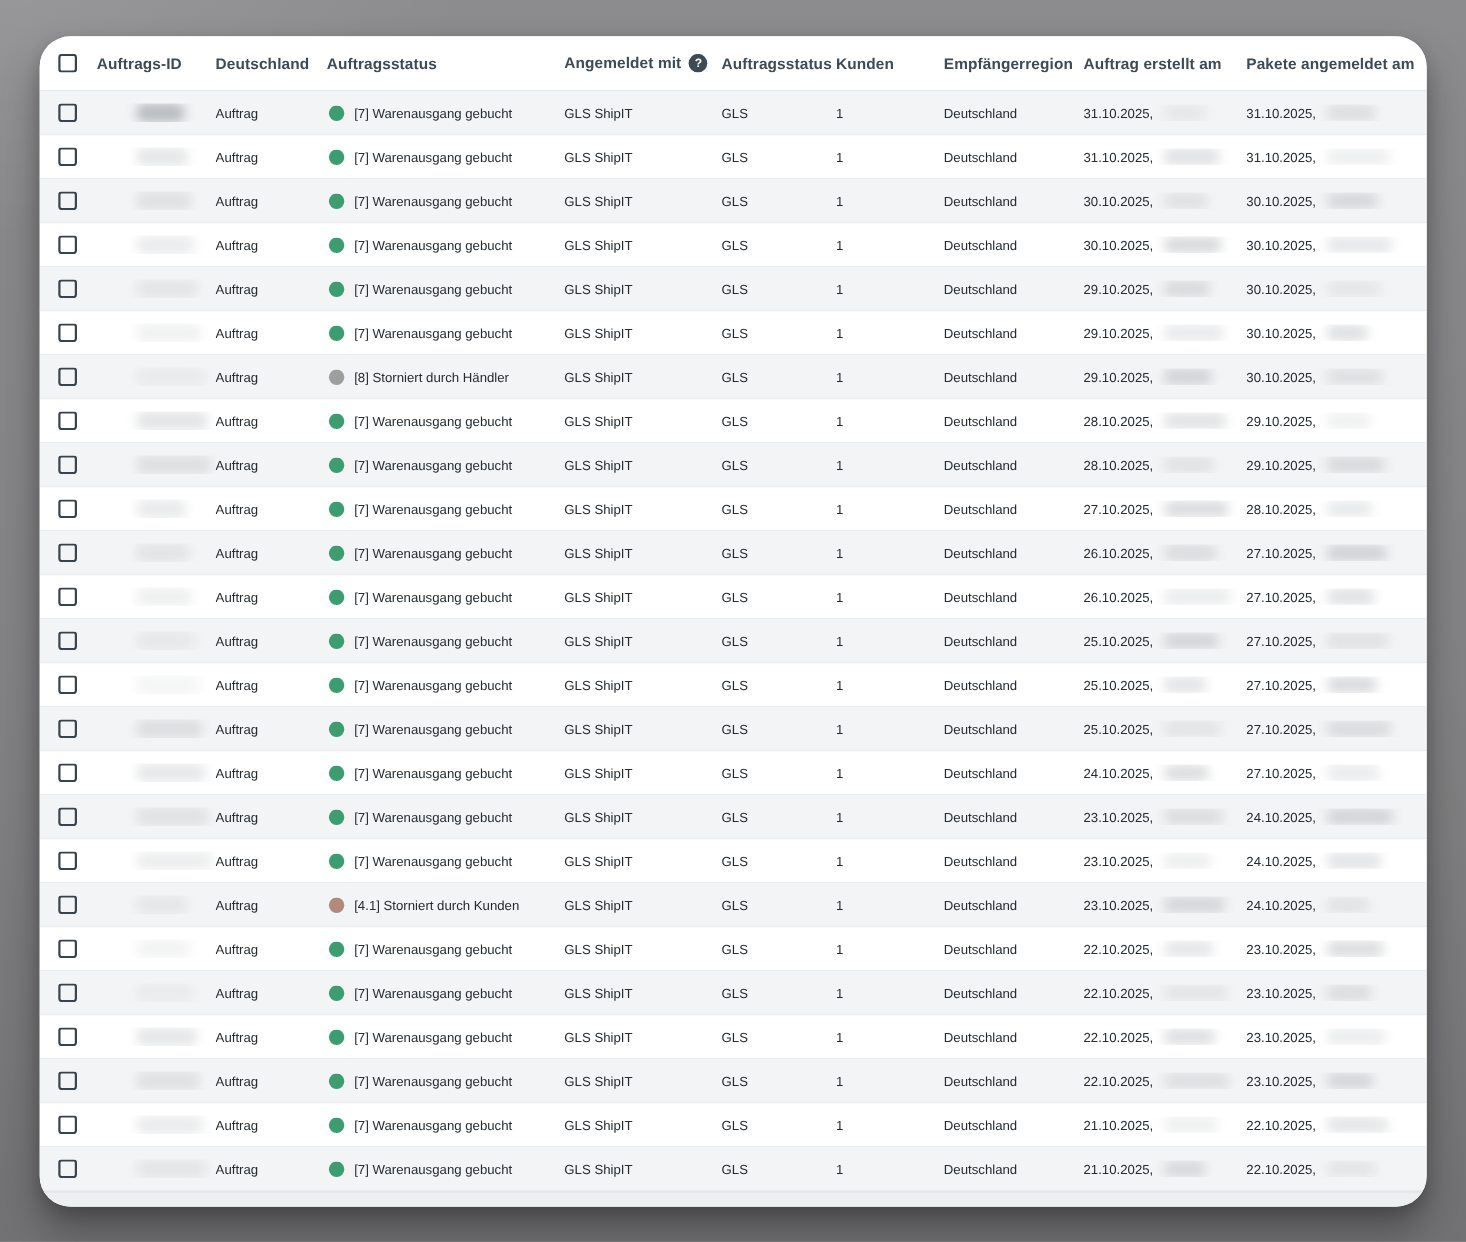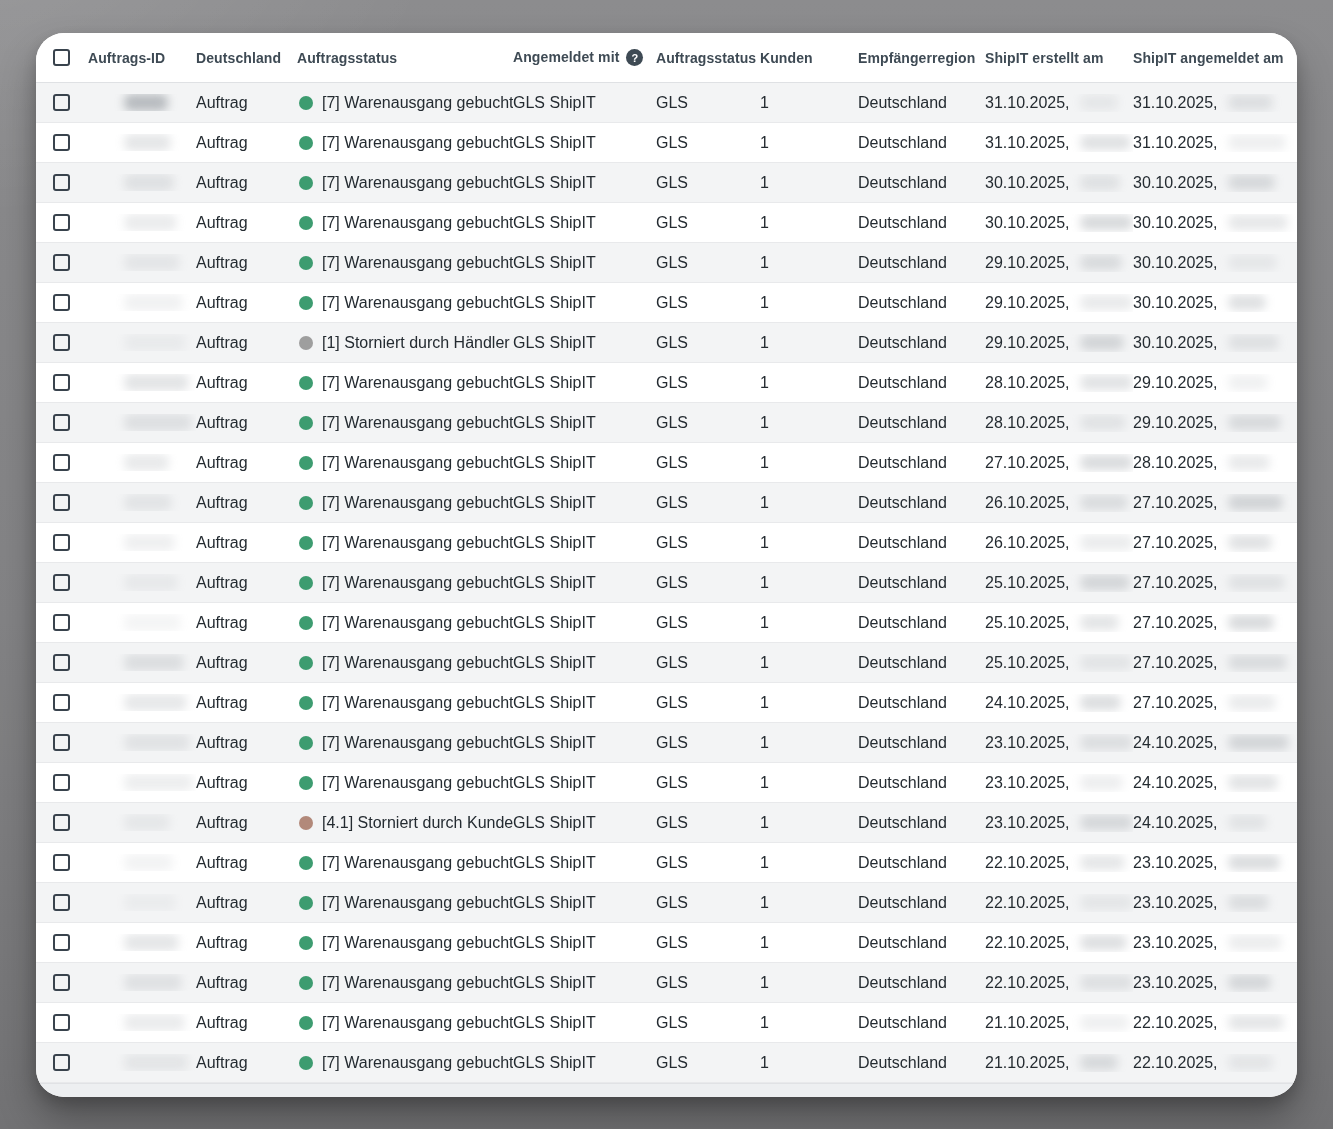--- a/index.html
+++ b/index.html
@@ -24,21 +24,21 @@
     height:50px;
     border-bottom:1px solid #dfe1e4;
     box-sizing:border-box;
     background:#ffffff;
     color:#3e4a54;
     font-size:14px;font-weight:700;letter-spacing:.1px;
   }
   .tbody .row{
     height:40px;box-sizing:border-box;
     border-bottom:1px solid #e8e9eb;
-    font-size:16px;color:#242b31;
+    font-size:12px;color:#242b31;
     background:#ffffff;
   }
   .tbody .row:nth-child(odd){background:#f3f4f5;}
   .cell{overflow:hidden;white-space:nowrap;}
   .cell.center{display:flex;align-items:flex-start;}
   .checkbox{
     display:inline-block;width:17px;height:17px;box-sizing:border-box;
     border:2.5px solid #39434d;border-radius:3px;margin-left:17px;
     background:transparent;cursor:pointer;
   }
@@ -73,22 +73,22 @@
     <div class="cell">Auftrags-ID</div>
     <div class="cell">Deutschland</div>
     <div class="cell">Auftragsstatus</div>
     <div class="cell center">
       <span>Angemeldet mit</span>
       <span class="help-badge">?</span>
     </div>
     <div class="cell">Auftragsstatus</div>
     <div class="cell">Kunden</div>
     <div class="cell">Empfängerregion</div>
-    <div class="cell">ShipIT erstellt am</div>
-    <div class="cell">ShipIT angemeldet am</div>
+    <div class="cell">Auftrag erstellt am</div>
+    <div class="cell">Pakete angemeldet am</div>
   </div>
 
   <div class="tbody" id="tbody">
   <div class="grid-row row">
     <div class="cell center">
       <span class="checkbox"></span>
     </div>
     <div class="cell center">
       <span class="blur-blob id-blob" style="width: 44px; opacity: 0.7;"></span>
     </div>
@@ -244,21 +244,21 @@
   <div class="grid-row row">
     <div class="cell center">
       <span class="checkbox"></span>
     </div>
     <div class="cell center">
       <span class="blur-blob id-blob" style="width: 62px; opacity: 0.12;"></span>
     </div>
     <div class="cell">Auftrag</div>
     <div class="cell status-cell">
       <span class="dot" style="background: rgb(158, 158, 158);"></span>
-      <span>[1] Storniert durch Händler</span>
+      <span>[8] Storniert durch Händler</span>
     </div>
     <div class="cell">GLS ShipIT</div>
     <div class="cell">GLS</div>
     <div class="cell">1</div>
     <div class="cell">Deutschland</div>
     <div class="cell date-cell">
       <span>29.10.2025,</span>
       <span class="blur-blob time-blob" style="width: 44px; opacity: 0.4;"></span>
     </div>
     <div class="cell date-cell">

